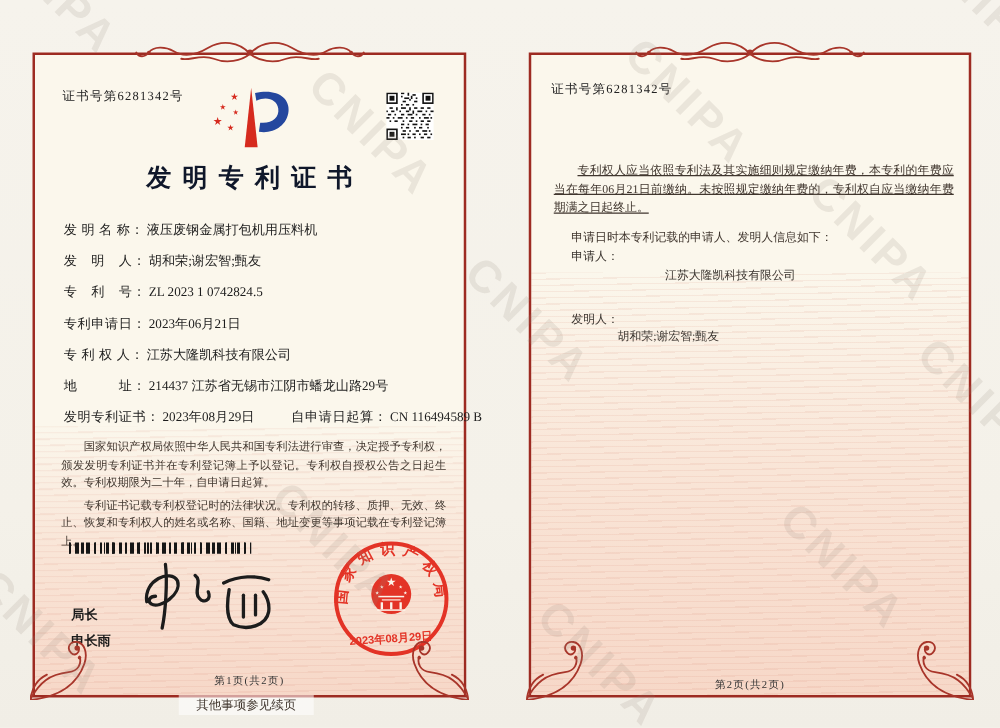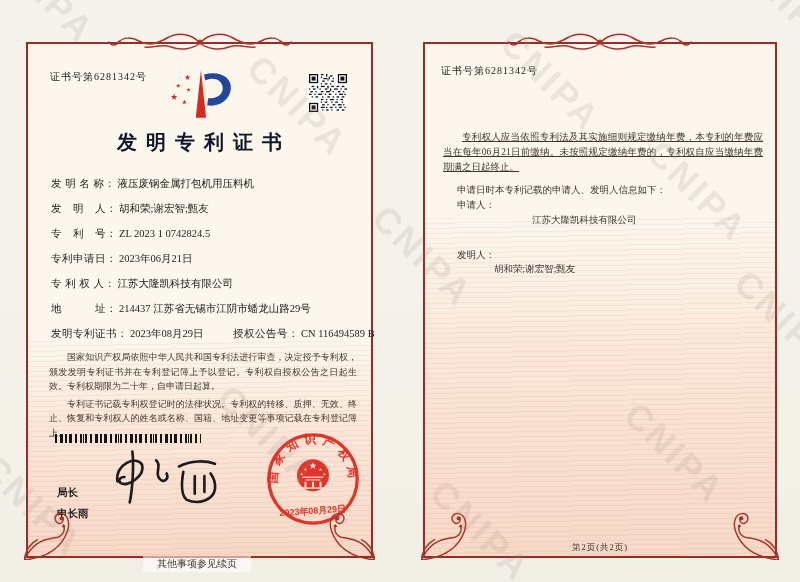--- a/index.html
+++ b/index.html
@@ -217,21 +217,21 @@
       <span class="flabel">专利申请日：</span><span class="fvalue">2023年06月21日</span>
     </div>
     <div class="row" style="top:233px">
       <span class="flabel">专 利 权 人：</span><span class="fvalue">江苏大隆凯科技有限公司</span>
     </div>
     <div class="row" style="top:258px">
       <span class="flabel">地　　　址：</span><span class="fvalue">214437 江苏省无锡市江阴市蟠龙山路29号</span>
     </div>
     <div class="row" style="top:283px">
       <span class="flabel">发明专利证书：</span><span class="fvalue">2023年08月29日</span>
-      <span class="pair2"><span class="flabel">授权公告号：</span><span class="fvalue">CN 116494589 B</span></span>
+      <span class="pair2"><span class="flabel">自申请日起算：</span><span class="fvalue">CN 116494589 B</span></span>
     </div>
 
     <div class="paras kai" style="top:306px">
       <p>国家知识产权局依照中华人民共和国专利法进行审查，决定授予专利权，颁发发明专利证书并在专利登记簿上予以登记。专利权自授权公告之日起生效。专利权期限为二十年，自申请日起算。</p>
       <p>专利证书记载专利权登记时的法律状况。专利权的转移、质押、无效、终止、恢复和专利权人的姓名或名称、国籍、地址变更等事项记载在专利登记簿上。</p>
     </div>
 
     <div class="barcode"></div>
 
     <div class="signer">
@@ -269,20 +269,21 @@
           <rect x="-8" y="4.5" width="16" height="1"></rect>
           <rect x="-9" y="7" width="2" height="6"></rect>
           <rect x="-1" y="7" width="2" height="6"></rect>
           <rect x="7" y="7" width="2" height="6"></rect>
           <rect x="-12" y="13" width="24" height="1.3"></rect>
         </g>
       </g>
       <text x="50" y="89" text-anchor="middle" font-size="9.5" font-weight="bold" fill="#e2271a" transform="rotate(-4 50 89)" font-family="Liberation Sans, DejaVu Sans, sans-serif">2023年08月29日</text>
     </svg>
 
+    <div class="pagefoot">第1页(共2页)</div>
   </div>
 
   <div class="page page2">
     <div class="pink-zone"></div>
 
     <svg class="flourish-top" width="190" height="28" viewBox="0 0 190 28">
       <g stroke="#a8352a" fill="none" stroke-width="1.5" stroke-linecap="round">
         <path d="M95,14 C86,4 72,3 62,9 C52,15 42,17 34,12 C27,8 18,8 14,13 C11,17 6,17 4,13"></path>
         <path d="M95,14 C88,20 76,22 66,18 C56,14 46,20 40,18"></path>
         <g transform="translate(190,0) scale(-1,1)">

